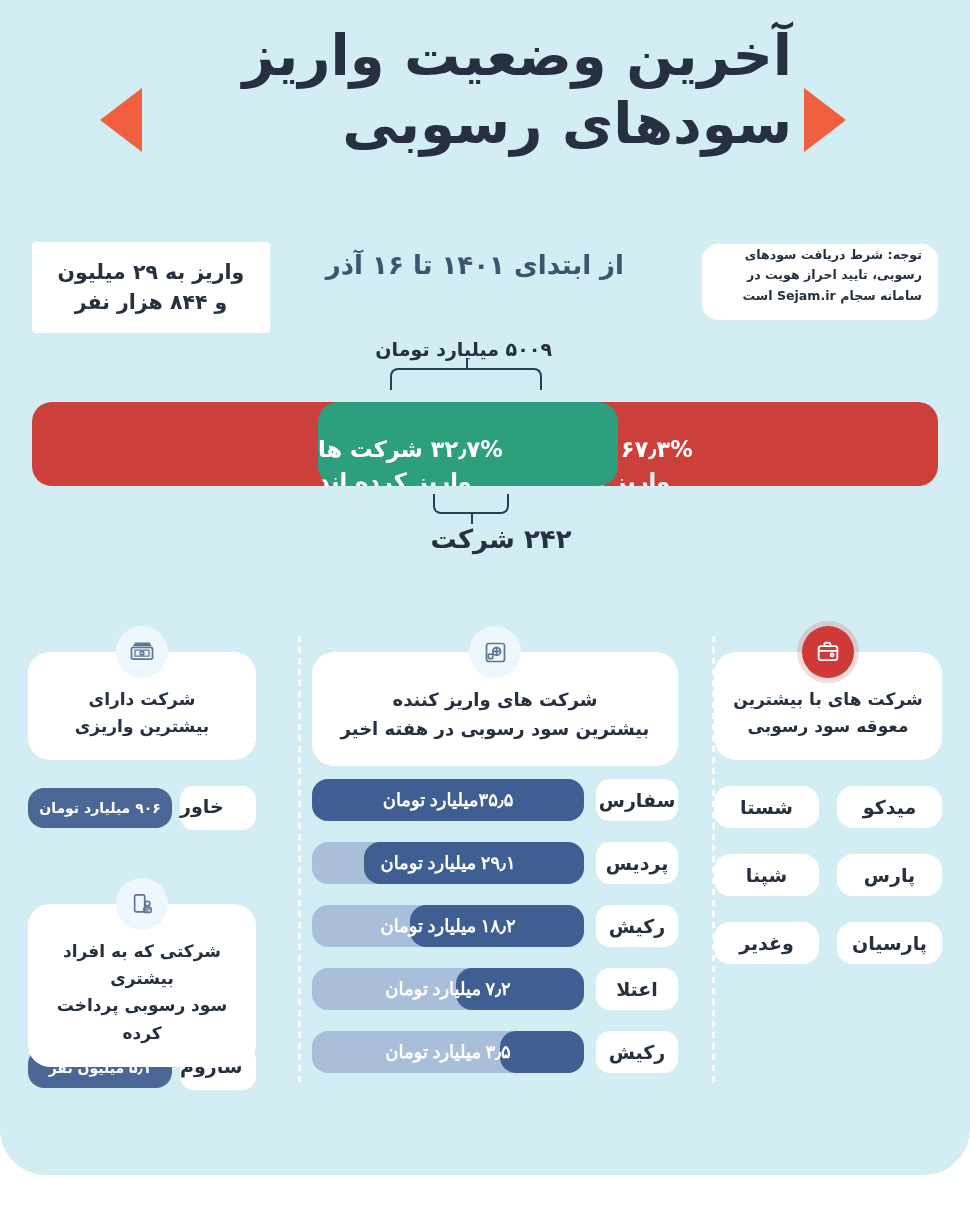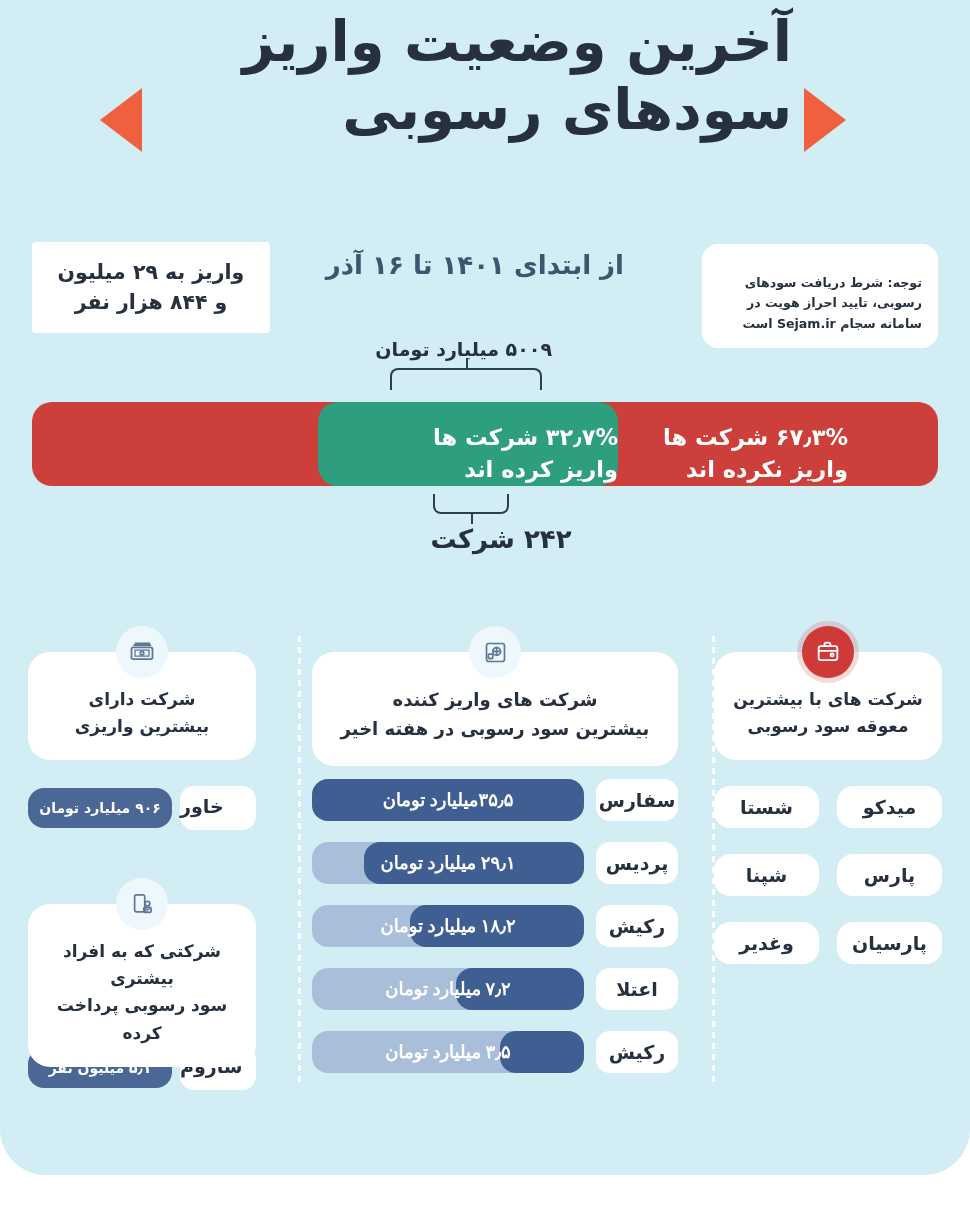--- a/index.html
+++ b/index.html
@@ -18,21 +18,21 @@
     overflow: hidden;
   }
 
   
   .header {
     position: relative;
     height: 236px;
   }
   .title {
     position: absolute;
-    top: 8px; right: 178px;
+    top: 22px; right: 178px;
     width: 640px;
     text-align: right;
     color: #26303f;
     font-size: 56px;
     font-weight: 800;
     line-height: 1.22;
     letter-spacing: -0.5px;
     direction: rtl;
   }
   .tri {
@@ -56,21 +56,21 @@
   .top-row {
     position: relative;
     height: 120px;
   }
   .note-box {
     position: absolute;
     top: 8px; right: 32px;
     width: 236px;
     background: #ffffff;
     border-radius: 16px;
-    padding: 29px 16px 14px;
+    padding: 1px 16px 14px;
     color: #26303f;
     font-size: 12.6px;
     font-weight: 700;
     line-height: 1.62;
     text-align: right;
     direction: rtl;
   }
   .subtitle {
     position: absolute;
     top: 14px; right: 346px;
@@ -137,22 +137,23 @@
     width: 300px; height: 84px;
     background: #2d9e7e;
     border-radius: 20px;
   }
   .seg-text {
     position: absolute;
     color: #ffffff;
     font-size: 22.5px;
     font-weight: 700;
     line-height: 1.4;
-    text-align: right;
-    direction: rtl;
+    text-align: left;
+    direction: rtl;
+    margin-top: 12px;
   }
   .seg-red { top: 20px; right: 90px; width: 340px; }
   .seg-green { top: 20px; left: 0; width: 300px; }
   .bracket-bottom {
     position: absolute;
     top: 138px; left: 433px;
     width: 76px; height: 20px;
     border: 2.2px solid #2c3e50;
     border-top: none;
     border-radius: 0 0 8px 8px;

